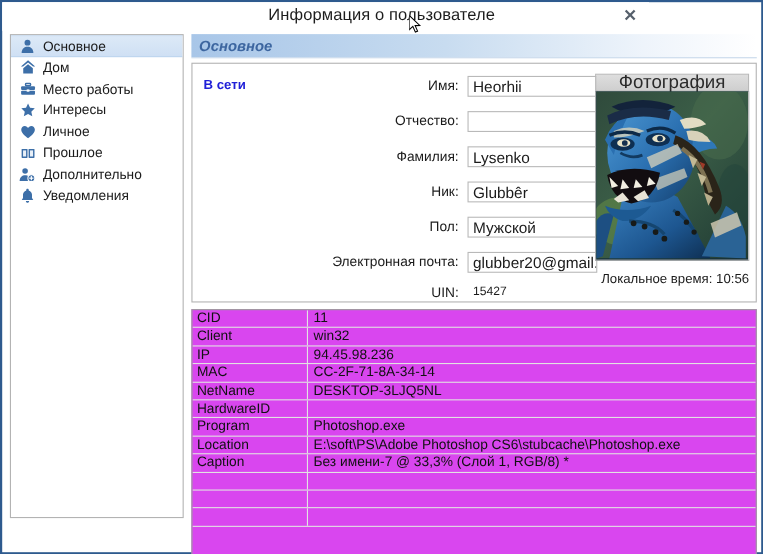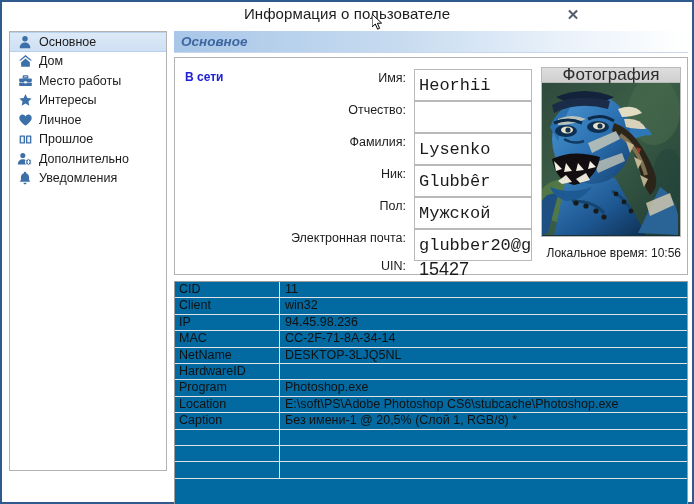--- a/index.html
+++ b/index.html
@@ -86,42 +86,42 @@
     position: absolute; left: 0; top: 26px;
     width: 514px; height: 218px;
     border: 1px solid #b3b3b3;
     background: #ffffff;
   }
   .status-online {
     position: absolute; left: 10px; top: 12px;
     font-size: 12px; font-weight: bold; color: #2020d8;
   }
   .frow {
-    position: absolute; left: 1px;
+    position: absolute; left: 12px;
     width: 360px; height: 19px;
   }
   .flabel {
     position: absolute; left: 0; top: 2px;
     width: 230px; text-align: right;
     font-size: 12.5px; color: #1b1b1b;
   }
   .finput {
     position: absolute; left: 238px; top: 0;
-    width: 118px; height: 32px;
+    width: 118px; height: 19px;
     border: 1px solid #b9b9b9;
     background: #ffffff;
-    font-family: Liberation Mono, monospace;
-    font-size: 17px; color: #1b1b1b;
+    font-family: Liberation Sans, sans-serif;
+    font-size: 14px; color: #1b1b1b;
     padding: 0 0 0 4px;
     line-height: 17px;
     outline: none;
   }
   .fstatic {
     position: absolute; left: 243px; top: 2px;
-    font-size: 18px; color: #1b1b1b;
+    font-size: 11px; color: #1b1b1b;
   }
   
   .photo-wrap {
     position: absolute; left: 366px; top: 9px;
     width: 140px;
   }
   .photo-caption {
     width: 140px; height: 16px;
     background: linear-gradient(to bottom, #dedede 0%, #cfcfcf 100%);
     border: 1px solid #b9b9b9;
@@ -138,21 +138,21 @@
   .local-time {
     position: absolute; left: 340px; top: 188px;
     width: 166px; text-align: right;
     font-size: 12px; color: #1b1b1b;
   }
   
   .table-box {
     position: absolute; left: 0; top: 250px;
     width: 514px; height: 224px;
     border: 1px solid #9c9c9c;
-    background: #0369a1;
+    background: #d946ef;
     overflow: hidden;
   }
   .trow {
     display: flex; height: 16.4px;
     border-bottom: 1px solid #e2e2e2;
     font-size: 12.5px; color: #111;
   }
   .tkey {
     width: 105px; flex: 0 0 105px;
     padding-left: 4px;
@@ -419,21 +419,21 @@
       <div class="trow">
         <div class="tkey">Program</div>
         <div class="tval">Photoshop.exe</div>
       </div>
       <div class="trow">
         <div class="tkey">Location</div>
         <div class="tval">E:\soft\PS\Adobe Photoshop CS6\stubcache\Photoshop.exe</div>
       </div>
       <div class="trow">
         <div class="tkey">Caption</div>
-        <div class="tval">Без имени-1 @ 20,5% (Слой 1, RGB/8) *</div>
+        <div class="tval">Без имени-7 @ 33,3% (Слой 1, RGB/8) *</div>
       </div>
       <div class="trow">
         <div class="tkey"></div>
         <div class="tval"></div>
       </div>
       <div class="trow">
         <div class="tkey"></div>
         <div class="tval"></div>
       </div>
       <div class="trow">

